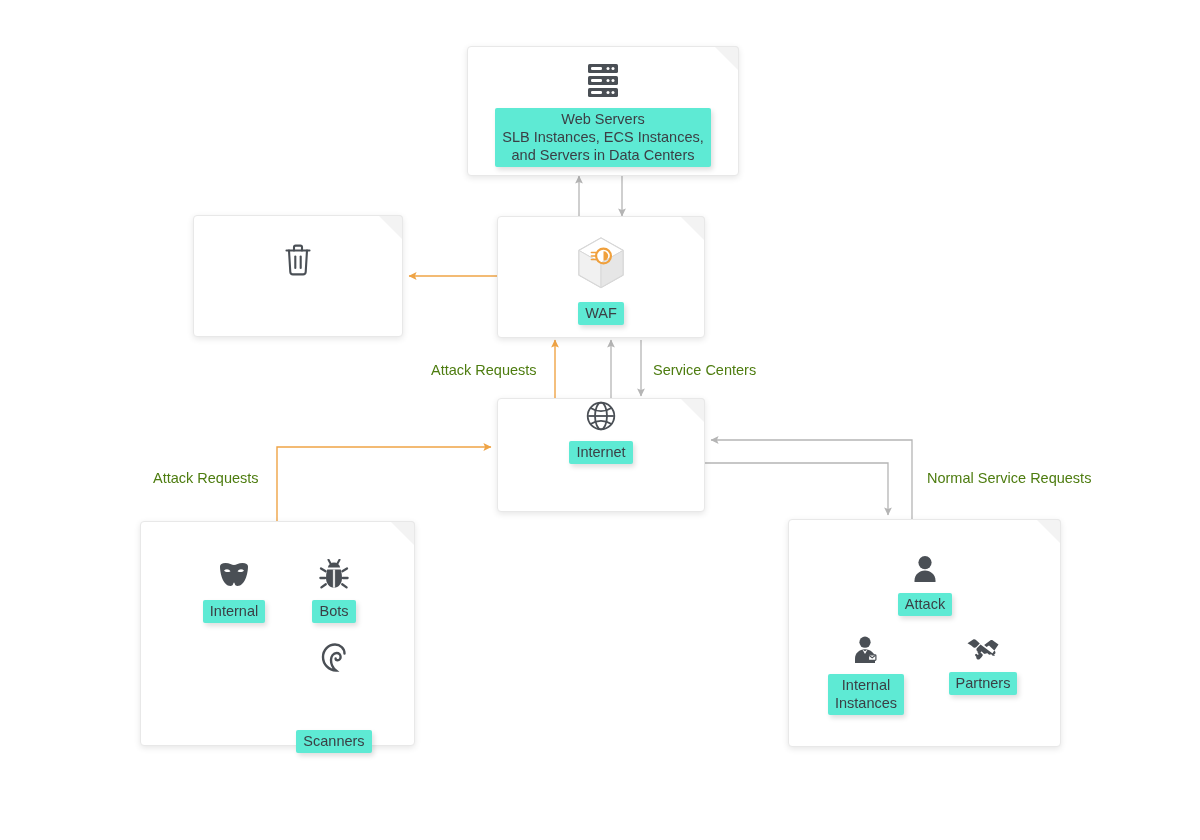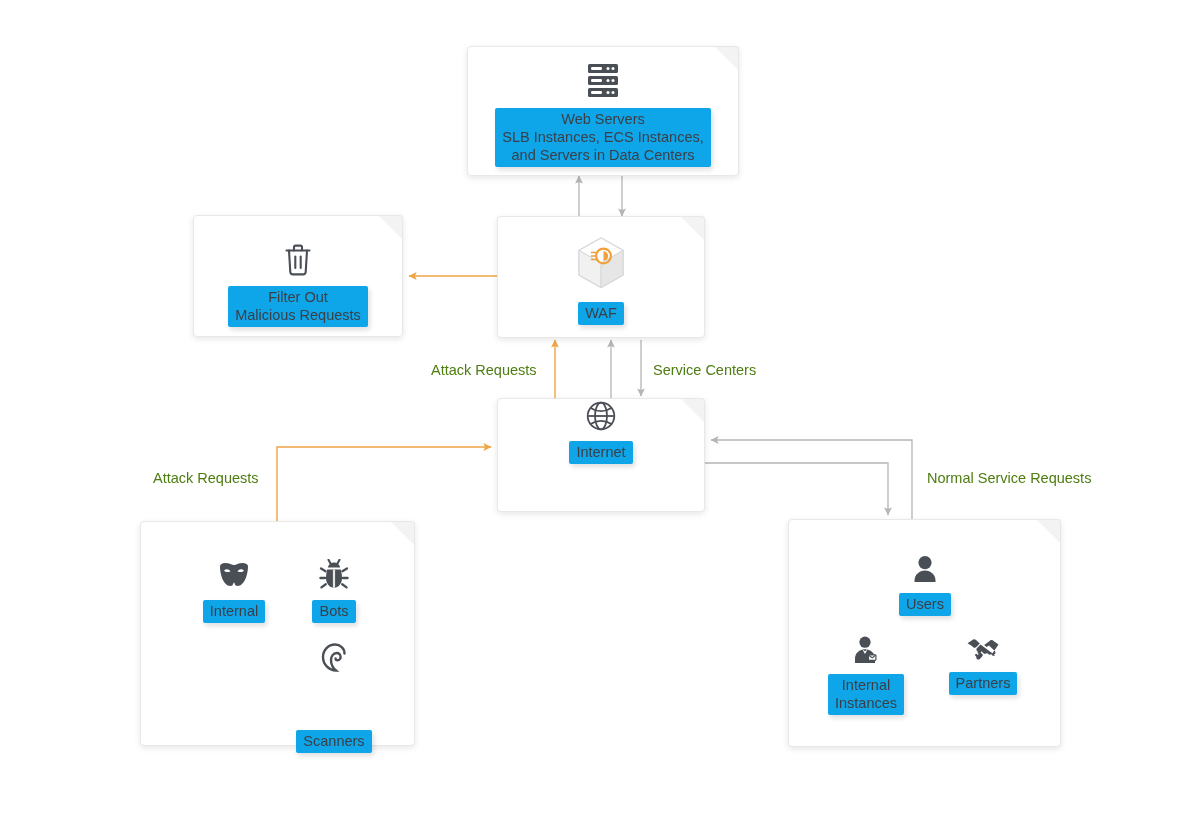--- a/index.html
+++ b/index.html
@@ -44,21 +44,21 @@
   }
 
   .icon{display:block;line-height:0;}
 
   .label{
     font-size:14.5px;
     color:#3b3f45;
     text-align:center;
     line-height:18px;
     white-space:nowrap;
-    background:#0ea5e9;
+    background:#5eead4;
     padding:2px 7px 3px 7px;
     border-radius:2px;
     box-shadow:2px 3px 5px rgba(0,0,0,0.13);
     margin-top:9px;
   }
   .label.multi{white-space:pre-line;}
 
   
   .grid-item{position:absolute;display:flex;flex-direction:column;align-items:center;}
 
@@ -148,22 +148,20 @@
         <svg width="30" height="34" viewBox="0 0 30 34">
           <g fill="none" stroke="#4a4f55" stroke-width="2.1" stroke-linecap="round" stroke-linejoin="round">
             <path d="M3.5,7.5 L26.5,7.5"></path>
             <path d="M11,7.5 L11,4.2 C11,3.3 11.7,2.6 12.6,2.6 L17.4,2.6 C18.3,2.6 19,3.3 19,4.2 L19,7.5"></path>
             <path d="M6,7.5 L7.3,29 C7.4,30.4 8.5,31.4 9.9,31.4 L20.1,31.4 C21.5,31.4 22.6,30.4 22.7,29 L24,7.5"></path>
             <path d="M12.3,13.5 L12.3,25"></path>
             <path d="M17.7,13.5 L17.7,25"></path>
           </g>
         </svg>
       </span>
-      <div class="label multi">Filter Out
-Malicious Requests</div>
     </div>
   </div>
 
   <div class="node" style="left:497px;top:216px;width:208px;height:122px;">
     <div class="node-inner" style="top:18px;">
       <span class="icon">
         <svg width="56" height="58" viewBox="0 0 56 58">
 
           <polygon points="28,3 50,15.5 50,40 28,52.5 6,40 6,15.5" fill="#fbfbfb" stroke="#cfcfcf" stroke-width="1.3"></polygon>
           <polygon points="28,3 50,15.5 28,28 6,15.5" fill="#ffffff" stroke="#d8d8d8" stroke-width="1"></polygon>
@@ -244,21 +242,21 @@
 
     <div class="grid-item" style="left:61px;top:34px;width:150px;">
       <span class="icon">
         <svg width="28" height="30" viewBox="0 0 28 30">
           <g fill="#4a4f55">
             <circle cx="14" cy="8.6" r="6.6"></circle>
             <path d="M14,16.6 C19.8,16.6 24.5,21 24.5,26.5 L24.5,28 L3.5,28 L3.5,26.5 C3.5,21 8.2,16.6 14,16.6 Z"></path>
           </g>
         </svg>
       </span>
-      <div class="label">Users</div>
+      <div class="label">Attack</div>
     </div>
 
     <div class="grid-item" style="left:2px;top:115px;width:150px;">
       <span class="icon">
         <svg width="30" height="30" viewBox="0 0 30 30">
           <g fill="#4a4f55">
             <circle cx="14" cy="7.2" r="5.6"></circle>
             <path d="M14,14.2 C19.6,14.2 24,18.2 24,23.4 L24,28 L4,28 L4,23.4 C4,18.2 8.4,14.2 14,14.2 Z"></path>
           </g>
           <path d="M11.4,14.6 L14,19 L16.6,14.6 L14,16.2 Z" fill="#ffffff"></path>

